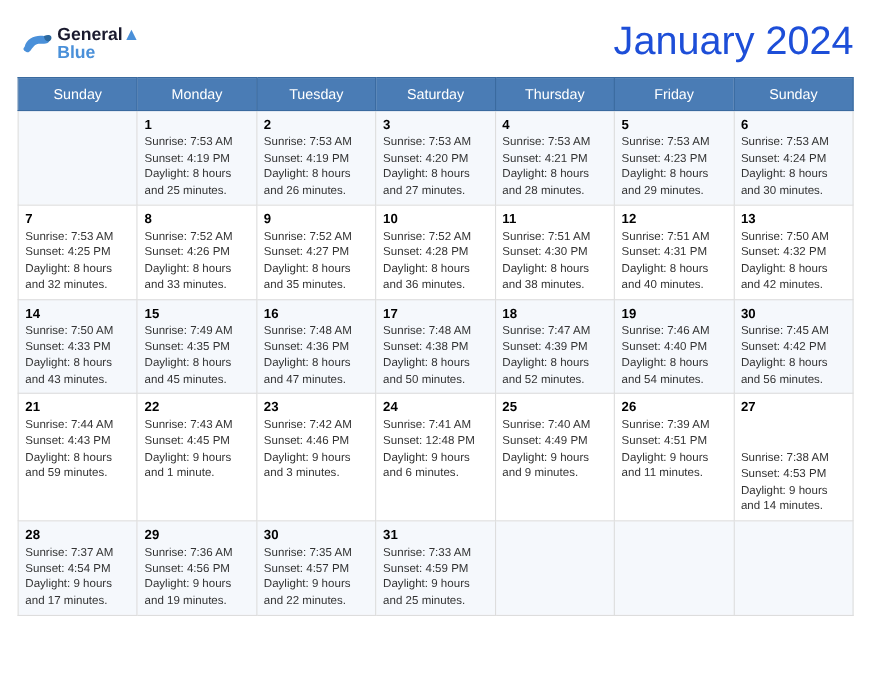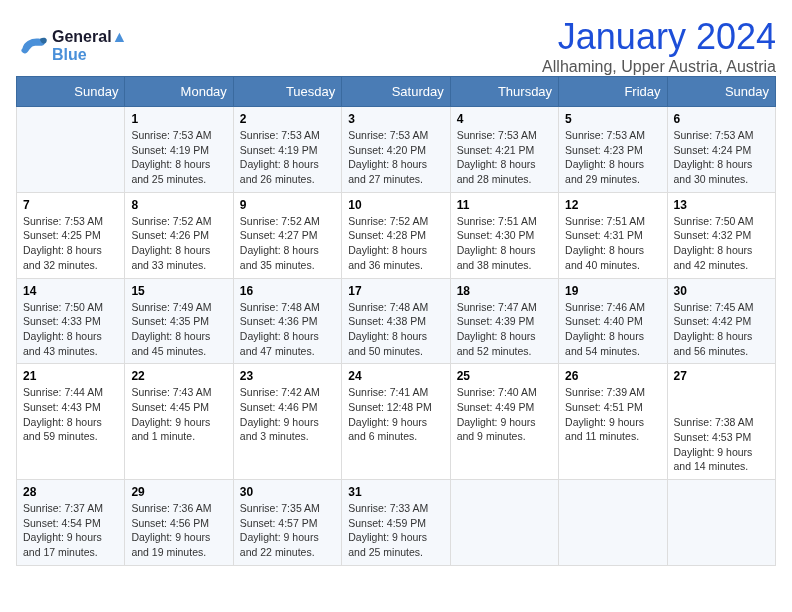--- a/index.html
+++ b/index.html
@@ -6,21 +6,22 @@
     body {
       font-family: Arial, sans-serif;
       background: #fff;
       width: 792px;
       min-height: 612px;
       padding: 16px;
     }
     .header {
       display: flex;
       justify-content: space-between;
-      align-items: center;
+      align-items: flex-end;
+      margin-bottom: 12px;
     }
     .logo {
       display: flex;
       align-items: center;
       gap: 4px;
     }
     .logo-text {
       font-size: 18px;
       font-weight: bold;
       color: #1a1a2e;
@@ -49,21 +50,21 @@
       width: 100%;
       border-collapse: collapse;
       font-size: 11px;
     }
     thead tr {
       background-color: #4a7cb5;
       color: white;
     }
     thead th {
       padding: 7px 6px;
-      text-align: right;
+      text-align: center;
       font-weight: normal;
       font-size: 13px;
       border: 1px solid #3a6a9f;
     }
     tbody tr {
       border-bottom: 1px solid #ccc;
     }
     tbody tr:nth-child(odd) {
       background-color: #f5f8fc;
     }
@@ -98,21 +99,20 @@
       <path d="M8 20 C10 10, 22 6, 30 8 C36 9, 38 14, 34 16 C30 18, 24 15, 20 18 C16 21, 14 28, 10 26 C6 24, 6 22, 8 20Z" fill="#4a90d9"></path>
       <path d="M30 8 C36 5, 40 8, 38 12 C36 16, 30 14, 30 8Z" fill="#2c6aa0"></path>
     </svg>
     <div>
       <div class="logo-text" style="font-size:16px;">General<span style="color:#4a90d9;">▲</span></div>
       <div class="logo-text" style="font-size:16px; color:#4a90d9;">Blue</div>
     </div>
   </div>
   <div class="title-block">
     <div class="month-title">January 2024</div>
-    <div class="location">Allhaming, Upper Austria, Austria</div>
   </div>
 </div>
 
 <table>
   <thead>
     <tr>
     <th>Sunday</th>
         <th>Monday</th>
         <th>Tuesday</th>
         <th>Saturday</th>

